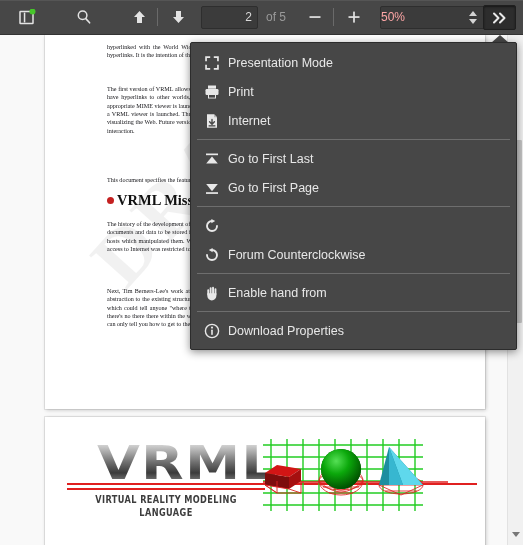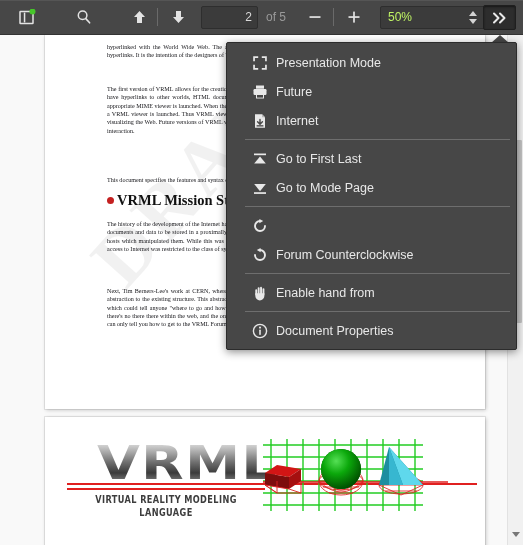--- a/index.html
+++ b/index.html
@@ -77,23 +77,22 @@
   .scale-wrap {
     margin-left: 11px;
     position: relative;
     width: 107px; height: 23px;
   }
   #scale-select {
     width: 107px; height: 23px;
     background: #3b3b3b;
     border: 1px solid #2e2e2e;
     border-radius: 2px;
-    color: #bef264;
+    color: #fca5a5;
     font-size: 12px;
-    padding-left: 7px;
     display: flex; align-items: center;
     cursor: pointer;
   }
   .spinner-arrows {
     position: absolute;
     right: 9px; top: 5px;
     width: 9px; height: 13px;
     display: flex; flex-direction: column;
     justify-content: space-between;
     pointer-events: none;
@@ -263,25 +262,25 @@
     border-left: 4.5px solid transparent;
     border-right: 4.5px solid transparent;
     border-top: 5px solid #777;
     cursor: pointer;
   }
 
   
   .secondary-menu {
     position: absolute;
     right: 6px; top: 42px;
-    width: 291px;
+    width: 327px;
     background: #474747;
     border: 1px solid #2c2c2c;
     border-radius: 2px;
-    padding: 5px 0 4px 12px;
+    padding: 5px 0 4px 0;
     z-index: 60;
     box-shadow: 0 2px 8px rgba(0,0,0,0.45);
   }
   .menu-item {
     height: 29px;
     display: flex;
     align-items: center;
     padding-left: 11px;
     color: #e8e8e8;
     font-size: 12.5px;
@@ -489,21 +488,21 @@
 
     <div class="menu-item">
       <span class="menu-icon">
         <svg width="16" height="16" viewBox="0 0 16 16">
           <rect x="4" y="1.5" width="8" height="3.2" fill="#e8e8e8"></rect>
           <rect x="1.5" y="5" width="13" height="6" rx="1.2" fill="#e8e8e8"></rect>
           <rect x="4" y="10" width="8" height="4.5" fill="#e8e8e8"></rect>
           <rect x="5" y="11" width="6" height="2.6" fill="#474747"></rect>
         </svg>
       </span>
-      <span>Future</span>
+      <span>Print</span>
     </div>
 
     <div class="menu-item">
       <span class="menu-icon">
         <svg width="16" height="16" viewBox="0 0 16 16">
           <path d="M3 1.2 h7 l3 3 v10.6 h-10 z" fill="#e8e8e8"></path>
           <path d="M10 1.2 v3 h3 z" fill="#b9b9b9"></path>
           <path d="M8 6.4 v4.2 M5.6 8.8 L8 11.4 L10.4 8.8" stroke="#474747" stroke-width="1.4" fill="none" stroke-linecap="round" stroke-linejoin="round"></path>
           <rect x="4.6" y="12.2" width="6.8" height="1.3" fill="#474747"></rect>
         </svg>
@@ -523,21 +522,21 @@
       <span>Go to First Last</span>
     </div>
 
     <div class="menu-item">
       <span class="menu-icon">
         <svg width="16" height="16" viewBox="0 0 16 16">
           <path d="M8 11.2 L2.2 4 L13.8 4 Z" fill="#e8e8e8"></path>
           <rect x="2" y="12.2" width="12" height="1.7" fill="#e8e8e8"></rect>
         </svg>
       </span>
-      <span>Go to Mode Page</span>
+      <span>Go to First Page</span>
     </div>
 
     <div class="menu-sep"></div>
 
     <div class="menu-item">
       <span class="menu-icon">
         <svg width="16" height="16" viewBox="0 0 16 16">
           <path d="M13 8 A5 5 0 1 1 8 3 L8 3" fill="none" stroke="#e8e8e8" stroke-width="1.9" stroke-linecap="round"></path>
           <path d="M7.4 0.9 L11.2 3.1 L7.4 5.3 Z" fill="#e8e8e8"></path>
         </svg>
@@ -574,17 +573,17 @@
     <div class="menu-sep"></div>
 
     <div class="menu-item">
       <span class="menu-icon">
         <svg width="16" height="16" viewBox="0 0 16 16">
           <circle cx="8" cy="8" r="6.6" fill="none" stroke="#e8e8e8" stroke-width="1.4"></circle>
           <circle cx="8" cy="4.6" r="1.05" fill="#e8e8e8"></circle>
           <rect x="7.2" y="6.5" width="1.6" height="5.4" rx="0.7" fill="#e8e8e8"></rect>
         </svg>
       </span>
-      <span>Document Properties</span>
+      <span>Download Properties</span>
     </div>
   </div>
 
 </div>
 
 </body></html>

